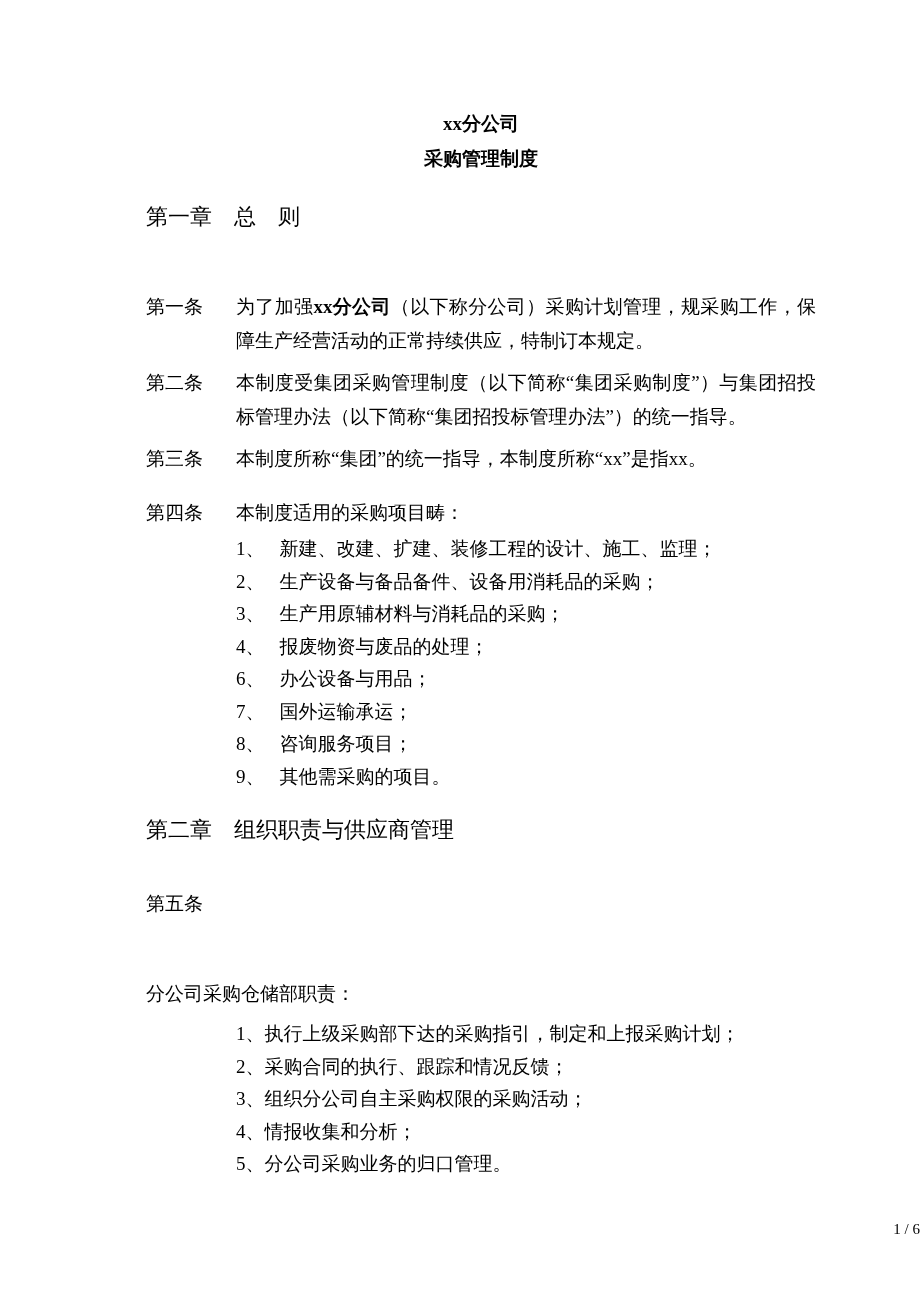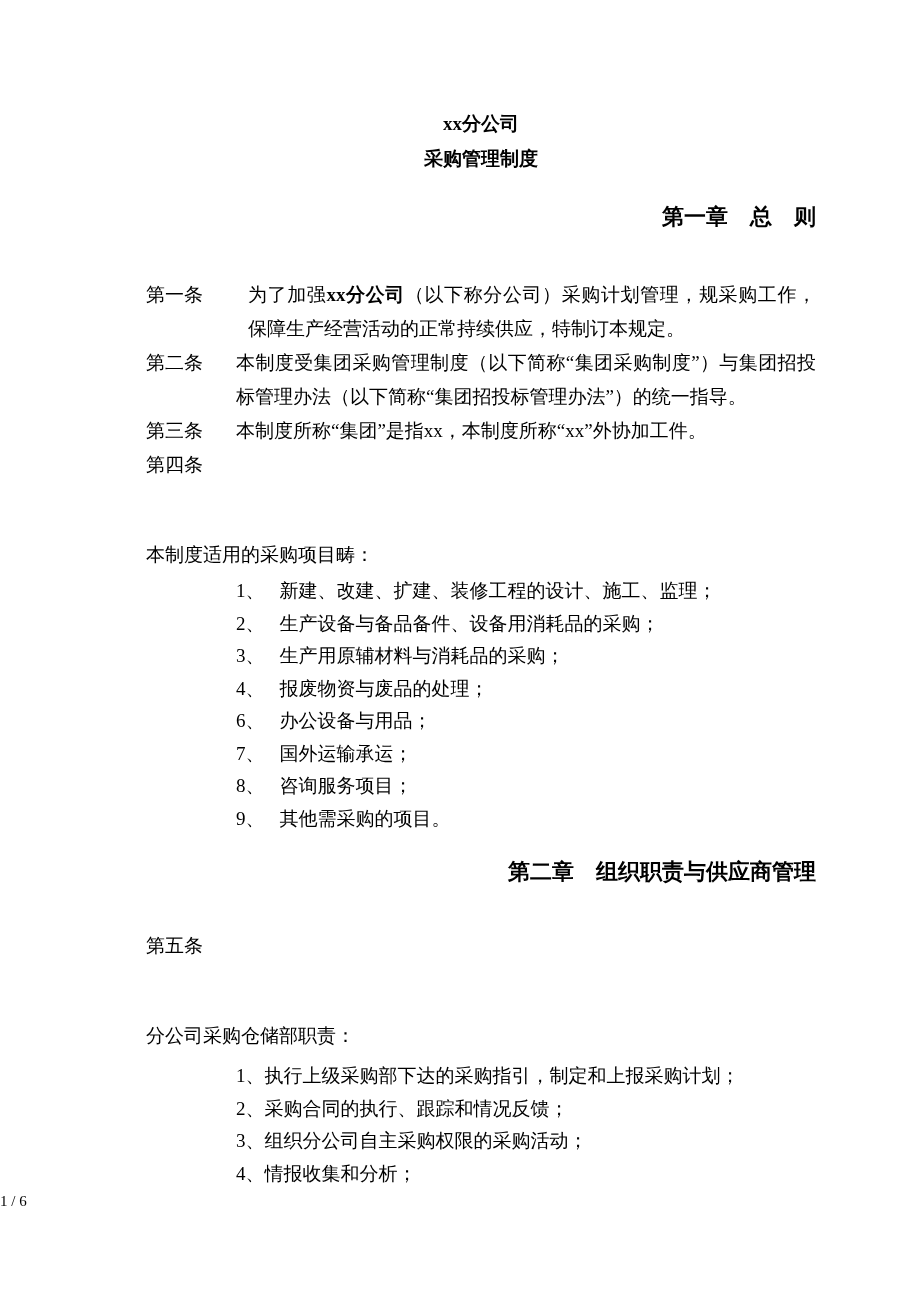--- a/index.html
+++ b/index.html
@@ -16,57 +16,57 @@
   .page { padding: 106px 104px 0 146px; }
 
   .doc-title {
     text-align: center;
     font-weight: bold;
     font-size: 19px;
     line-height: 35px;
   }
 
   .chapter-heading {
-    text-align: right;
-    font-weight: bold;
+    text-align: left;
+    font-weight: normal;
     font-size: 22px;
     line-height: 30px;
     margin: 26px 0 0 0;
   }
   .chapter-heading.ch2 { margin-top: 22px; }
 
-  .body-start { margin-top: 46px; gap: 12px; }
+  .body-start { margin-top: 58px; }
 
   .article {
     display: flex;
     font-size: 19px;
     line-height: 34px;
   }
   .article-label { flex: 0 0 90px; width: 90px; }
   .article-text  { flex: 1; text-align: justify; }
-  .article.tight-follow { margin-top: 0; }
-  .article.art4 { margin-top: 0; flex-direction: column; }
+  .article.tight-follow { margin-top: 8px; }
+  .article.art4 { margin-top: 20px; }
   .article.art5 { margin-top: 42px; flex-direction: column; }
 
   .b { font-weight: bold; }
 
   .list {
     margin: 3px 0 0 90px;
     font-size: 19px;
     line-height: 32.5px;
   }
   .list .num { display: inline-block; }
   .list.gapped .num { margin-right: 15px; }
   .list.list2 { margin-top: 7px; }
 
   .footer {
     position: absolute;
     left: 0; right: 0;
-    bottom: 92px;
-    text-align: left;
+    bottom: 64px;
+    text-align: right;
     font-size: 15px;
     line-height: 18px;
   }
 </style>
 </head>
 <body>
 
 <div class="page">
 
   <div>
@@ -81,21 +81,21 @@
     <span class="article-text"><span>为了加强</span><span class="b">xx分公司</span><span>（以下称分公司）采购计划管理，规采购工作，保障生产经营活动的正常持续供应，特制订本规定。</span></span>
   </div>
 
   <div class="article tight-follow">
     <span class="article-label">第二条</span>
     <span class="article-text">本制度受集团采购管理制度（以下简称“集团采购制度”）与集团招投标管理办法（以下简称“集团招投标管理办法”）的统一指导。</span>
   </div>
 
   <div class="article tight-follow">
     <span class="article-label">第三条</span>
-    <span class="article-text">本制度所称“集团”是指xx，本制度所称“xx”外协加工件。</span>
+    <span class="article-text">本制度所称“集团”的统一指导，本制度所称“xx”是指xx。</span>
   </div>
 
   <div class="article art4">
     <span class="article-label">第四条</span>
     <span class="article-text">本制度适用的采购项目畴：</span>
   </div>
 
   <div class="list gapped">
     <div class="list-item"><span class="num">1、</span><span>新建、改建、扩建、装修工程的设计、施工、监理；</span></div>
     <div class="list-item"><span class="num">2、</span><span>生产设备与备品备件、设备用消耗品的采购；</span></div>
@@ -112,17 +112,18 @@
   <div class="article art5">
     <span class="article-label">第五条</span>
     <span class="article-text">分公司采购仓储部职责：</span>
   </div>
 
   <div class="list list2">
     <div class="list-item"><span class="num">1、</span><span>执行上级采购部下达的采购指引，制定和上报采购计划；</span></div>
     <div class="list-item"><span class="num">2、</span><span>采购合同的执行、跟踪和情况反馈；</span></div>
     <div class="list-item"><span class="num">3、</span><span>组织分公司自主采购权限的采购活动；</span></div>
     <div class="list-item"><span class="num">4、</span><span>情报收集和分析；</span></div>
+    <div class="list-item"><span class="num">5、</span><span>分公司采购业务的归口管理。</span></div>
   </div>
 
 </div>
 
 <div class="footer">1 / 6</div>
 
 </body></html>

